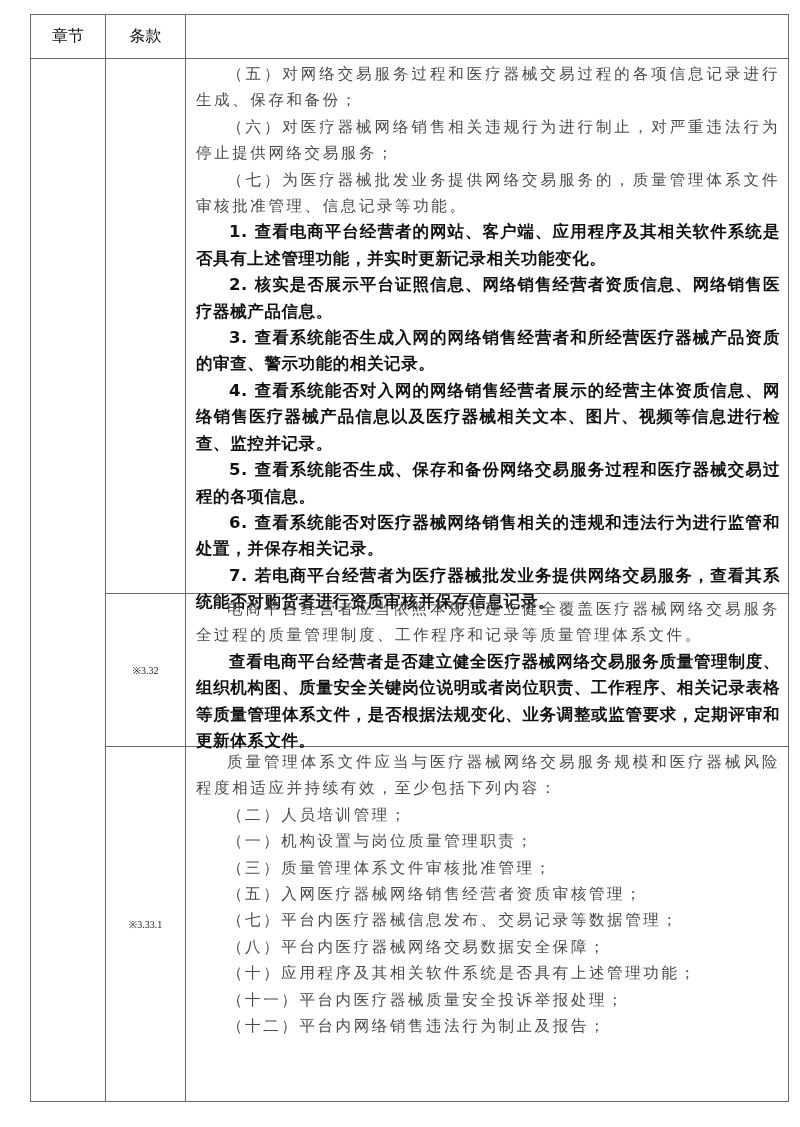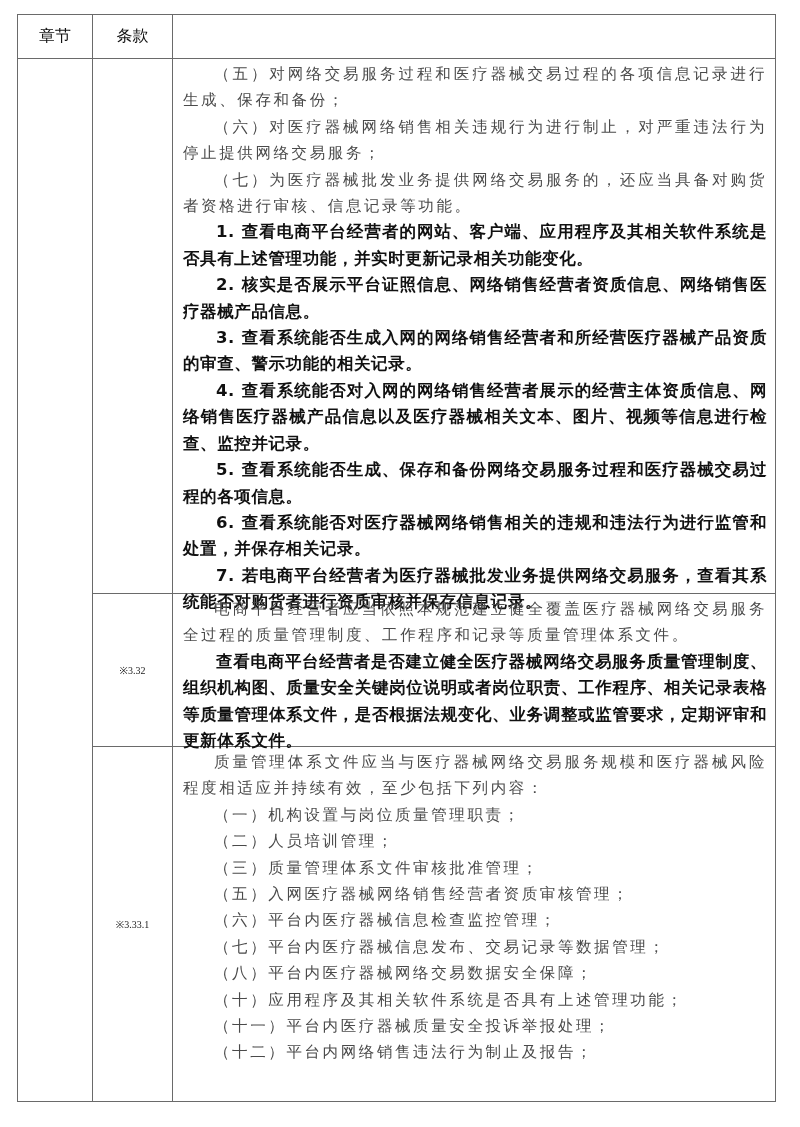--- a/index.html
+++ b/index.html
@@ -9,21 +9,21 @@
   }
   body {
     width: 800px;
     height: 1127px;
     position: relative;
     overflow: hidden;
     font-family: "DejaVu Serif", "Liberation Serif", serif;
   }
   .table {
     position: absolute;
-    left: 17px;
+    left: 30px;
     top: 14px;
     width: 759px;
     border: 1.5px solid #6a6a6a;
     box-sizing: border-box;
   }
   .header-row {
     position: relative;
     height: 44px;
     border-bottom: 1.5px solid #6a6a6a;
     box-sizing: border-box;
@@ -123,21 +123,21 @@
   <div class="body-area">
     <div class="chapter-col"></div>
 
     <div class="rows">
 
       <div class="row row-a">
         <div class="clause-cell"></div>
         <div class="content-cell">
           <p class="p reg indent">（五）对网络交易服务过程和医疗器械交易过程的各项信息记录进行生成、保存和备份；</p>
           <p class="p reg indent">（六）对医疗器械网络销售相关违规行为进行制止，对严重违法行为停止提供网络交易服务；</p>
-          <p class="p reg indent">（七）为医疗器械批发业务提供网络交易服务的，还应当具备对购货者资格进行审核、信息记录等功能。</p>
+          <p class="p reg indent">（七）为医疗器械批发业务提供网络交易服务的，质量管理体系文件审核批准管理、信息记录等功能。</p>
           <p class="p chk indent">1. 查看电商平台经营者的网站、客户端、应用程序及其相关软件系统是否具有上述管理功能，并实时更新记录相关功能变化。</p>
           <p class="p chk indent">2. 核实是否展示平台证照信息、网络销售经营者资质信息、网络销售医疗器械产品信息。</p>
           <p class="p chk indent">3. 查看系统能否生成入网的网络销售经营者和所经营医疗器械产品资质的审查、警示功能的相关记录。</p>
           <p class="p chk indent">4. 查看系统能否对入网的网络销售经营者展示的经营主体资质信息、网络销售医疗器械产品信息以及医疗器械相关文本、图片、视频等信息进行检查、监控并记录。</p>
           <p class="p chk indent">5. 查看系统能否生成、保存和备份网络交易服务过程和医疗器械交易过程的各项信息。</p>
           <p class="p chk indent">6. 查看系统能否对医疗器械网络销售相关的违规和违法行为进行监管和处置，并保存相关记录。</p>
           <p class="p chk indent">7. 若电商平台经营者为医疗器械批发业务提供网络交易服务，查看其系统能否对购货者进行资质审核并保存信息记录。</p>
         </div>
       </div>
 
@@ -146,25 +146,24 @@
         <div class="content-cell">
           <p class="p reg indent">电商平台经营者应当依照本规范建立健全覆盖医疗器械网络交易服务全过程的质量管理制度、工作程序和记录等质量管理体系文件。</p>
           <p class="p chk indent">查看电商平台经营者是否建立健全医疗器械网络交易服务质量管理制度、组织机构图、质量安全关键岗位说明或者岗位职责、工作程序、相关记录表格等质量管理体系文件，是否根据法规变化、业务调整或监管要求，定期评审和更新体系文件。</p>
         </div>
       </div>
 
       <div class="row row-c">
         <div class="clause-cell">※3.33.1</div>
         <div class="content-cell">
           <p class="p reg indent">质量管理体系文件应当与医疗器械网络交易服务规模和医疗器械风险程度相适应并持续有效，至少包括下列内容：</p>
+          <p class="p reg indent">（二）人员培训管理；</p>
           <p class="p reg indent">（一）机构设置与岗位质量管理职责；</p>
-          <p class="p reg indent">（二）人员培训管理；</p>
           <p class="p reg indent">（三）质量管理体系文件审核批准管理；</p>
           <p class="p reg indent">（五）入网医疗器械网络销售经营者资质审核管理；</p>
-          <p class="p reg indent">（六）平台内医疗器械信息检查监控管理；</p>
           <p class="p reg indent">（七）平台内医疗器械信息发布、交易记录等数据管理；</p>
           <p class="p reg indent">（八）平台内医疗器械网络交易数据安全保障；</p>
           <p class="p reg indent">（十）应用程序及其相关软件系统是否具有上述管理功能；</p>
           <p class="p reg indent">（十一）平台内医疗器械质量安全投诉举报处理；</p>
           <p class="p reg indent">（十二）平台内网络销售违法行为制止及报告；</p>
         </div>
       </div>
 
     </div>
   </div>

